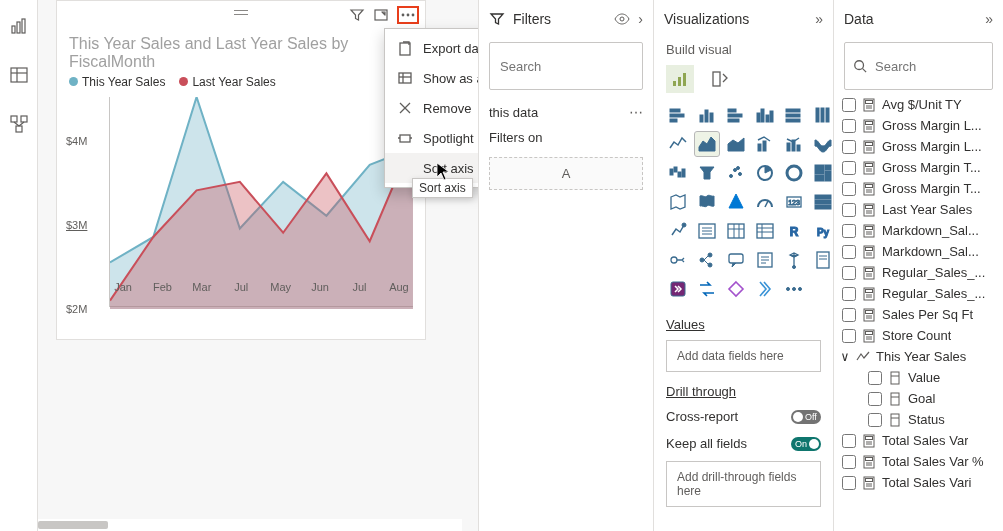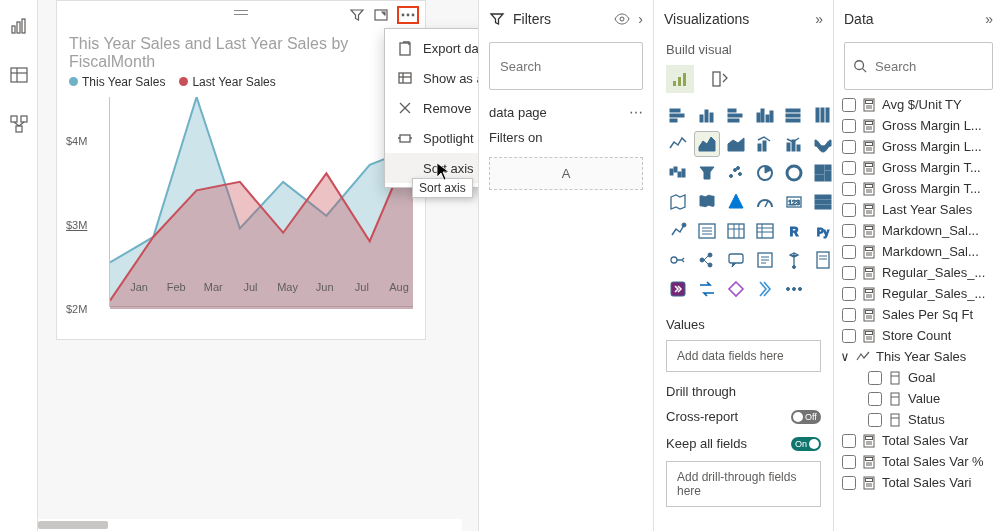--- a/index.html
+++ b/index.html
@@ -19,21 +19,21 @@
   .drag-handle { position:absolute; left:50%; top:7px; transform:translateX(-50%); width:14px; height:8px; }
   .drag-handle::before, .drag-handle::after { content:""; position:absolute; left:0; right:0; height:1px; background:#8a8886; }
   .drag-handle::before { top:2px; } .drag-handle::after { top:6px; }
   .tile-header .icon { width:16px; height:16px; stroke:#605e5c; fill:none; stroke-width:1.2; }
   .more-box { width:22px; height:18px; display:flex; align-items:center; justify-content:center; border:2px solid #e83e1b; }
   .chart-title { padding:6px 12px 0 12px; color:#a0a0a0; font-size:16px; }
   .legend { padding:4px 12px 2px 12px; display:flex; gap:14px; align-items:center; font-size:12px; }
   .swatch { width:9px; height:9px; border-radius:50%; display:inline-block; margin-right:4px; }
   .chart-body { position:relative; margin:6px 12px 0 52px; height:210px; border-left:1px solid #c8c6c4; border-bottom:1px solid #c8c6c4; }
   .ylab { position:absolute; left:-44px; font-size:11px; color:#605e5c; transform:translateY(-50%);margin-top:44px; }
-  .xaxis { position:absolute; left:68px; right:12px; bottom:14px; display:flex; justify-content:space-between; font-size:11px; color:#605e5c; }
+  .xaxis { position:absolute; left:52px; right:12px; bottom:14px; display:flex; justify-content:space-between; font-size:11px; color:#605e5c; }
   .xaxis span { width:28px; text-align:center; }
   .chart-svg { position:absolute; inset:0; }
   .scrollbar-x { position:absolute; left:0; right:16px; bottom:0; height:12px; background:#fff; }
   .scrollbar-thumb { position:absolute; left:0; width:70px; height:8px; top:2px; background:#c8c6c4; border-radius:2px; }
 
   
   .menu { position:absolute; background:#fff; border:1px solid #c8c6c4; box-shadow:0 6px 14px rgba(0,0,0,.2); font-size:13px; color:#323130; }
   .menu-main { left:346px; top:28px; width:155px; }
   .menu li { list-style:none; padding:7px 12px 7px 12px; display:flex; align-items:center; gap:10px; cursor:default; white-space:nowrap; }
   .menu ul { margin:0; padding:4px 0; }
@@ -56,21 +56,21 @@
   
   .viz-pane { width:180px; }
   .viz-sub { padding:4px 12px; font-size:13px; color:#605e5c; }
   .mode-row { display:flex; gap:12px; padding:4px 12px 10px 12px; }
   .mode-row .msel { width:28px; height:28px; border:1px solid transparent; display:flex; align-items:center; justify-content:center; }
   .mode-row .msel.active { background:#e8efe0; }
   .viz-grid { display:grid; grid-template-columns:repeat(6, 24px); gap:5px 5px; padding:0 12px 8px 12px; }
   .viz-grid .v { width:24px; height:24px; display:flex; align-items:center; justify-content:center; border-radius:2px; }
   .viz-grid svg { width:20px; height:20px; }
   .viz-grid .v.sel { background:#eef3e6; outline:1px solid #b7b7b7; }
-  .label { padding:8px 12px 4px 12px; font-size:13px; }
+  .label { padding:8px 12px 4px 12px; font-size:13px;text-decoration:underline; }
   .field-well { margin:4px 12px; border:1px solid #c8c6c4; padding:8px 10px; font-size:12px; color:#605e5c; }
   .dt-row { display:flex; justify-content:space-between; align-items:center; padding:6px 12px; font-size:13px; }
   .toggle { width:30px; height:14px; border-radius:10px; background:#c8c6c4; position:relative; font-size:9px; color:#fff; display:flex; align-items:center; }
   .toggle.off { padding-left:14px; background:#737373; }
   .toggle.off::before { content:""; position:absolute; left:2px; top:2px; width:10px; height:10px; background:#fff; border-radius:50%; }
   .toggle.on { background:#0f766e; padding-left:4px;}
   .toggle.on::after { content:""; position:absolute; right:2px; top:2px; width:10px; height:10px; background:#fff; border-radius:50%; }
 
   
   .data-pane { width:170px; overflow:hidden; }
@@ -217,21 +217,21 @@
       <svg class="eye" viewBox="0 0 16 16" style="fill:none;stroke:#605e5c">
           <path d="M1 8c2-4 5-5 7-5s5 1 7 5c-2 4-5 5-7 5s-5-1-7-5z"></path>
           <circle cx="8" cy="8" r="2"></circle>
         </svg>
       <span class="chevr">›</span>
     </div>
     <div class="search">
       <input placeholder="Search" style="">
     </div>
     <div class="sect">
-        <span>data page</span>
+        <span>this data</span>
         <span class="dots">⋯</span>
       </div>
     <div class="filters-body">
       <div class="line">Filters on</div>
     </div>
     <div class="add-card">A</div>
   </div>
 
   <div class="pane viz-pane">
     <div class="pane-h">
@@ -677,29 +677,29 @@
             <path d="M1 10l4-6 3 4 5-6"></path>
           </svg>
           <span>This Year Sales</span>
         </div>
         <div class="field child">
           <input type="checkbox" style="">
           <svg viewBox="0 0 14 14" fill="none" stroke="#605e5c" stroke-width="1">
             <rect x="3" y="1" width="8" height="12"></rect>
             <line x1="3" y1="5" x2="11" y2="5"></line>
           </svg>
-          <span style="overflow:hidden;text-overflow:ellipsis">Goal</span>
+          <span style="overflow:hidden;text-overflow:ellipsis">Value</span>
         </div>
         <div class="field child">
           <input type="checkbox" style="">
           <svg viewBox="0 0 14 14" fill="none" stroke="#605e5c" stroke-width="1">
             <rect x="3" y="1" width="8" height="12"></rect>
             <line x1="3" y1="5" x2="11" y2="5"></line>
           </svg>
-          <span style="overflow:hidden;text-overflow:ellipsis">Value</span>
+          <span style="overflow:hidden;text-overflow:ellipsis">Goal</span>
         </div>
         <div class="field child">
           <input type="checkbox" style="">
           <svg viewBox="0 0 14 14" fill="none" stroke="#605e5c" stroke-width="1">
             <rect x="3" y="1" width="8" height="12"></rect>
             <line x1="3" y1="5" x2="11" y2="5"></line>
           </svg>
           <span style="overflow:hidden;text-overflow:ellipsis">Status</span>
         </div>
         <div class="field">

